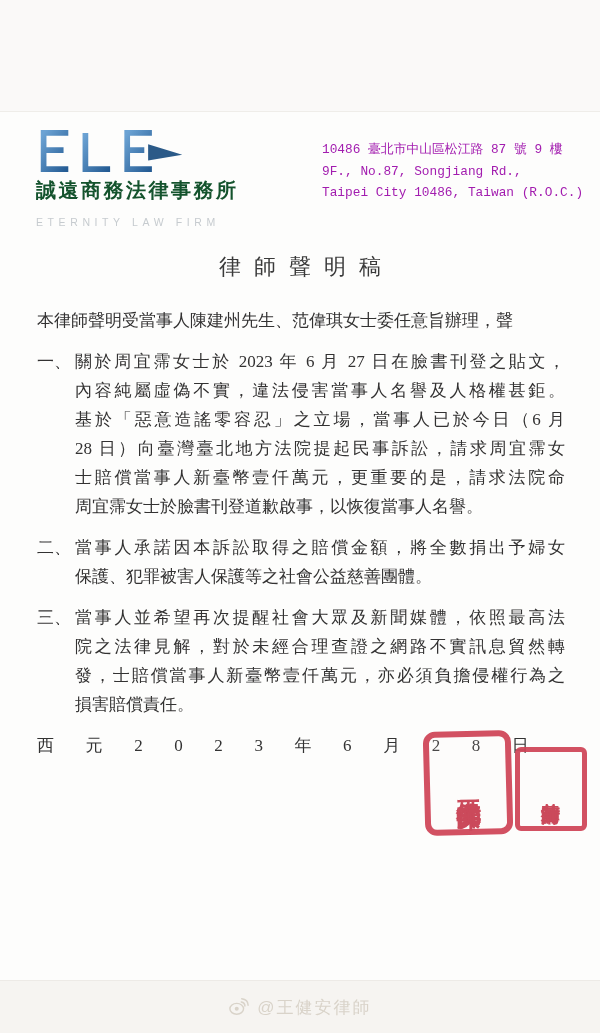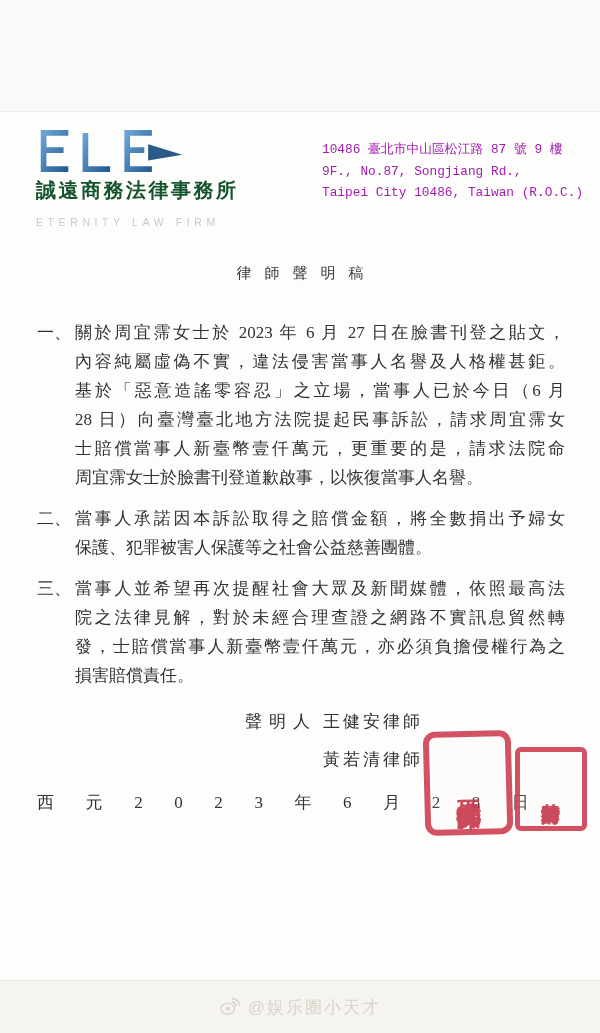--- a/index.html
+++ b/index.html
@@ -23,22 +23,22 @@
   .ele-svg { display:block; width:152px; height:46px; }
   .firm-zh { font-weight:bold; font-size:20px; color:#14532d;
     letter-spacing:2.5px; margin-top:3px; white-space:nowrap; }
   .firm-en { font-family:"Liberation Sans","DejaVu Sans",sans-serif;
     font-size:10.5px; color:#c6cbcf; letter-spacing:4.6px; margin-top:12px; }
   .address-block { position:absolute; left:322px; top:139px;
     font-family:Liberation Mono, monospace;
     font-size:12.8px; line-height:21.5px; color:#a21caf; }
 
   
-  .doc-title { position:absolute; top:264px; left:0; right:0;
-    text-align:center; font-size:15px; letter-spacing:13px; text-indent:13px;
+  .doc-title { position:absolute; top:252px; left:0; right:0;
+    text-align:center; font-size:22px; letter-spacing:13px; text-indent:13px;
     color:#3a3a3a; font-weight:500; }
 
   
   .doc-body { position:absolute; top:306px; left:37px; width:528px;
     font-size:17px; line-height:29px; color:#333232; }
   .block { margin-bottom:12px; }
   .jlines > div { text-align:justify; text-align-last:justify; }
   .jlines > div:last-child { text-align-last:left; }
   .item { position:relative; padding-left:38px; }
   .item-marker { position:absolute; left:0; top:0; line-height:29px; }
@@ -99,20 +99,21 @@
     <div class="address-line">10486 臺北市中山區松江路 87 號 9 樓</div>
     <div class="address-line">9F., No.87, Songjiang Rd.,</div>
     <div class="address-line">Taipei City 10486, Taiwan (R.O.C.)</div>
   </div>
 
 <div class="doc-title">律師聲明稿</div>
 
 <div class="doc-body">
 
   <div class="block jlines">
+      <div class="body-line">本律師聲明受當事人陳建州先生、范偉琪女士委任意旨辦理，聲</div>
     </div>
 
   <div class="block item">
     <span class="item-marker">一、</span>
     <div class="jlines">
         <div class="body-line">關於周宜霈女士於 2023 年 6 月 27 日在臉書刊登之貼文，</div>
         <div class="body-line">內容純屬虛偽不實，違法侵害當事人名譽及人格權甚鉅。</div>
         <div class="body-line">基於「惡意造謠零容忍」之立場，當事人已於今日（6 月</div>
         <div class="body-line">28 日）向臺灣臺北地方法院提起民事訴訟，請求周宜霈女</div>
         <div class="body-line">士賠償當事人新臺幣壹仟萬元，更重要的是，請求法院命</div>
@@ -131,29 +132,20 @@
   <div class="block item">
     <span class="item-marker">三、</span>
     <div class="jlines">
         <div class="body-line">當事人並希望再次提醒社會大眾及新聞媒體，依照最高法</div>
         <div class="body-line">院之法律見解，對於未經合理查證之網路不實訊息貿然轉</div>
         <div class="body-line">發，士賠償當事人新臺幣壹仟萬元，亦必須負擔侵權行為之</div>
         <div class="body-line">損害賠償責任。</div>
       </div>
   </div>
 
-  <div class="sig-block">
-    <div class="sig-row">
-      <span class="sig-label">聲明人</span>
-      <span class="sig-name">王健安律師</span>
-    </div>
-    <div class="sig-row second">
-      <span class="sig-name">黃若清律師</span>
-    </div>
-  </div>
 
   <div class="date-row">
       <div class="date-char">西</div>
       <div class="date-char">元</div>
       <div class="date-char">2</div>
       <div class="date-char">0</div>
       <div class="date-char">2</div>
       <div class="date-char">3</div>
       <div class="date-char">年</div>
       <div class="date-char">6</div>
@@ -171,14 +163,14 @@
   <span class="seal-inner">黃若清律師</span>
 </div>
 
 <div class="band-bottom">
   <svg class="weibo-svg" viewBox="0 0 24 22" aria-hidden="true">
     <ellipse cx="9.5" cy="13" rx="7.5" ry="6" fill="none" stroke="#d9d3c9" stroke-width="1.6"></ellipse>
     <circle cx="9.5" cy="13" r="2.2" fill="#d9d3c9"></circle>
     <path d="M15,2 q7,1 7,7" fill="none" stroke="#d9d3c9" stroke-width="1.6" stroke-linecap="round"></path>
     <path d="M14.5,5.5 q4,.8 4,4.5" fill="none" stroke="#d9d3c9" stroke-width="1.6" stroke-linecap="round"></path>
   </svg>
-  <span class="watermark-text">@娱乐圈小天才</span>
+  <span class="watermark-text">@王健安律師</span>
 </div>
 
 </body></html>

